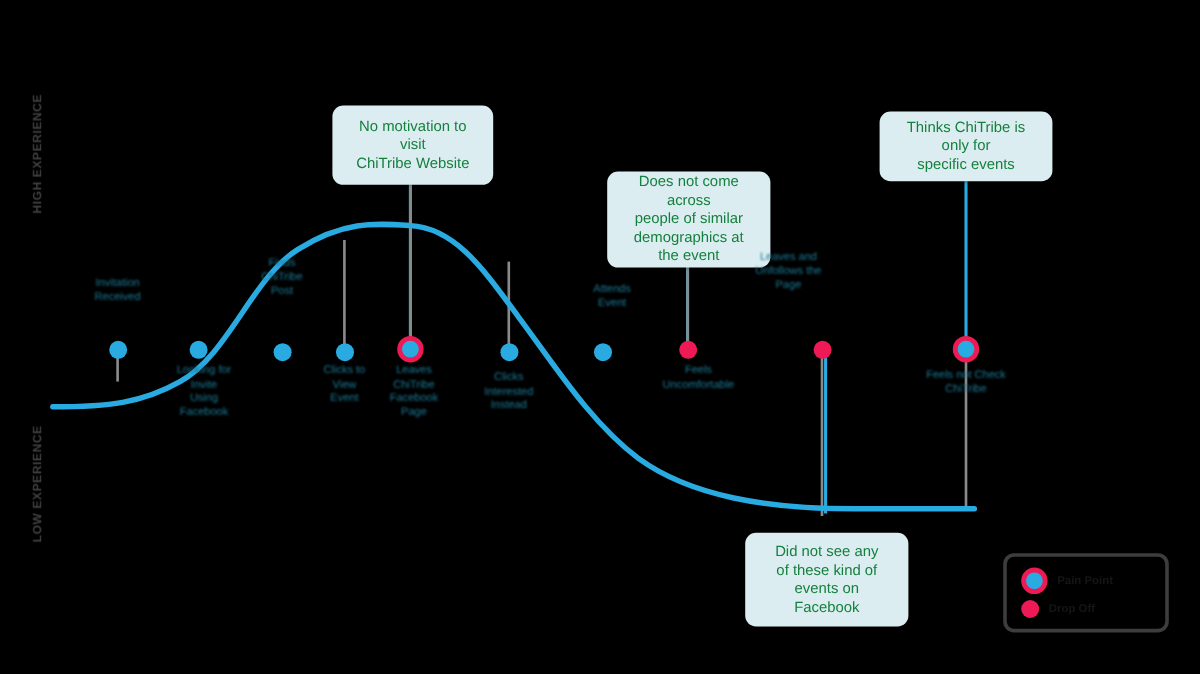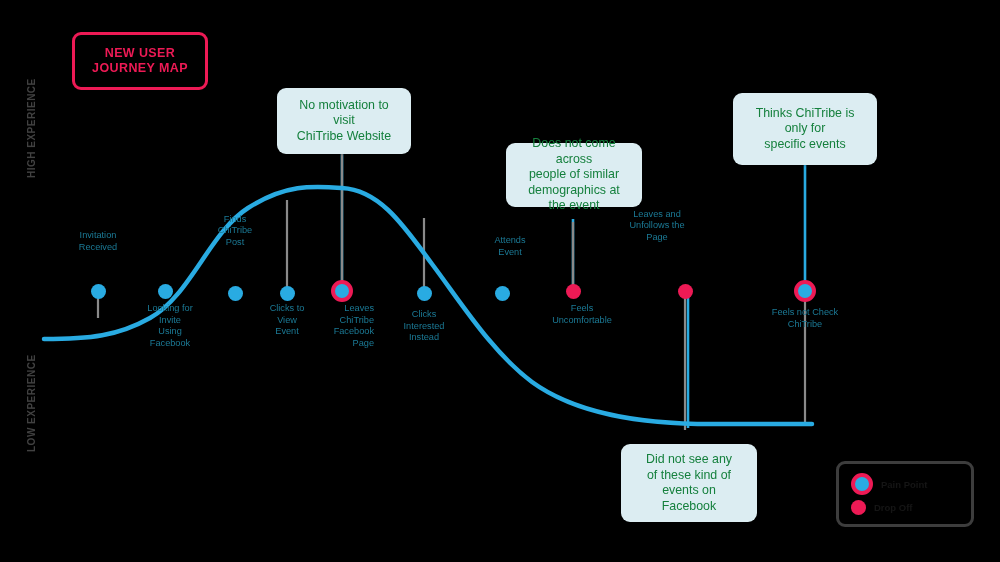--- a/index.html
+++ b/index.html
@@ -65,24 +65,20 @@
     border:3px solid #3d3d3d;border-radius:9px;box-sizing:border-box;
   }
   .legend-row{position:absolute;display:flex;align-items:center;gap:8px;}
   .legend-row .lg-txt{color:#151515;font-size:9.5px;font-weight:bold;white-space:nowrap;filter:blur(.6px);}
 </style>
 </head>
 <body>
 
 <div id="stage">
 
-  <div class="title-badge">
-    <span>NEW USER</span>
-    <span>JOURNEY MAP</span>
-  </div>
 
   <div class="axis-label axis-hi">HIGH EXPERIENCE</div>
   <div class="axis-label axis-lo">LOW EXPERIENCE</div>
 
   <svg class="layer" viewBox="0 0 1000 562">
     <g id="connectors">
         <line x1="342" y1="154" x2="342" y2="291" stroke="#29ABE2" stroke-width="2.6"></line>
         <line x1="573" y1="219" x2="573" y2="291" stroke="#29ABE2" stroke-width="2.6"></line>
         <line x1="805" y1="151" x2="805" y2="291" stroke="#29ABE2" stroke-width="2.6"></line>
         <line x1="688" y1="428" x2="688" y2="291" stroke="#29ABE2" stroke-width="2.6"></line>
@@ -97,27 +93,27 @@
     <path id="journey-curve" fill="none" stroke="#29ABE2" stroke-width="4.5" stroke-linecap="round" d="M 44,339 C 90,339 118,336 150,318 C 190,296 210,232 248,208 C 286,184 312,186 342,188
              C 380,190 404,226 432,264 C 462,304 492,352 532,382 C 576,414 640,424 712,424 L 812,424"></path>
   </svg>
 
   <div id="callouts">
       <div class="callout" style="left: 277px; top: 88px; width: 134px; height: 66px;">
         <div class="txt">No motivation to
 visit
 ChiTribe Website</div>
       </div>
-      <div class="callout" style="left: 506px; top: 143px; width: 136px; height: 64px;">
+      <div class="callout" style="left: 506px; top: 143px; width: 136px; height: 80px;">
         <div class="txt">Does not come across
 people of similar
 demographics at
 the event</div>
       </div>
-      <div class="callout" style="left: 733px; top: 93px; width: 144px; height: 72px;">
+      <div class="callout" style="left: 733px; top: 93px; width: 144px; height: 58px;">
         <div class="txt">Thinks ChiTribe is only for
 specific events</div>
       </div>
       <div class="callout" style="left: 621px; top: 444px; width: 136px; height: 78px;">
         <div class="txt">Did not see any
 of these kind of
 events on
 Facebook</div>
       </div>
     </div>
@@ -139,21 +135,21 @@
       <div class="tp-label" style="width: 86px; left: 127px; top: 303px;">Looking for
 Invite
 Using
 Facebook</div>
       <div class="tp-label" style="width: 86px; left: 192px; top: auto; bottom: 314px;">Finds
 ChiTribe
 Post</div>
       <div class="tp-label" style="width: 86px; left: 244px; top: 303px;">Clicks to
 View
 Event</div>
-      <div class="tp-label" style="width: 86px; left: 288px; top: 303px; text-align: right;">Leaves
+      <div class="tp-label" style="width: 86px; left: 302px; top: 303px;">Leaves
 ChiTribe
 Facebook
 Page</div>
       <div class="tp-label" style="width: 86px; left: 381px; top: 309px;">Clicks
 Interested
 Instead</div>
       <div class="tp-label" style="width: 86px; left: 467px; top: auto; bottom: 304px;">Attends
 Event</div>
       <div class="tp-label" style="width: 86px; left: 539px; top: 303px;">Feels
 Uncomfortable</div>

